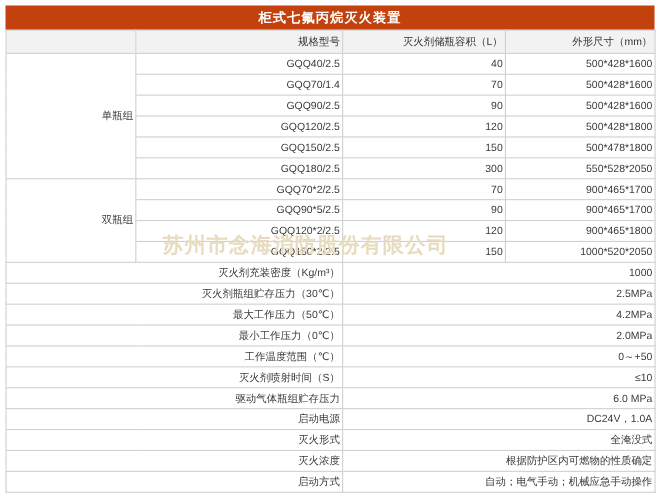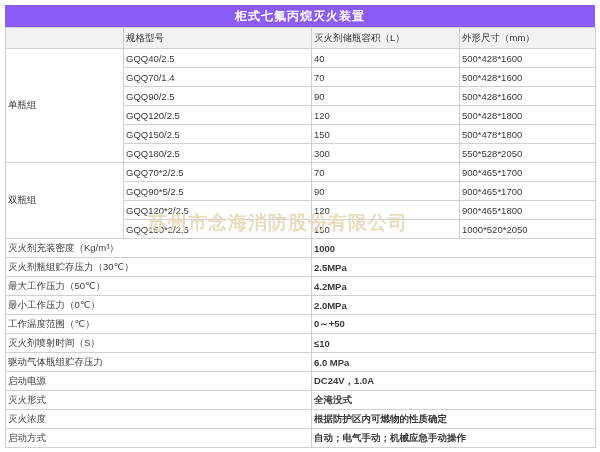--- a/index.html
+++ b/index.html
@@ -18,39 +18,39 @@
   #page {
     width: 600px;
     height: 452px;
     position: relative;
     box-sizing: border-box;
     padding: 5px 5px 0 5px;
     background: #ffffff;
   }
   .title-bar {
     height: 22px;
-    background: #8b5cf6;
+    background: #c2410c;
     color: #ffffff;
     font-size: 12px;
     font-weight: bold;
     display: flex;
     align-items: center;
     justify-content: center;
     letter-spacing: 1px;
   }
   table.spec {
     width: 590px;
     border-collapse: collapse;
     table-layout: fixed;
     font-size: 9.5px;
     margin-top: 0;
   }
   table.spec td {
     border: 1px solid #d0d0d0;
-    text-align: left;
+    text-align: right;
     vertical-align: middle;
     height: 18px;
     padding: 0 2px;
     color: #3a3a3a;
     background: #ffffff;
     overflow: hidden;
     white-space: nowrap;
   }
   tr.header-row td {
     background: #f2f2f2;
@@ -60,21 +60,20 @@
   }
   td.group-cell {
     background: #f2f2f2;
     font-weight: normal;
   }
   td.param-label {
     background: #f2f2f2;
   }
   td.param-value {
     background: #ffffff;
-    font-weight: bold;
   }
   .col-a { width: 118px; }
   .col-b { width: 188px; }
   .col-c { width: 148px; }
   .col-d { width: 136px; }
   .watermark {
     position: absolute;
     left: 0;
     top: 0;
     width: 540px;

